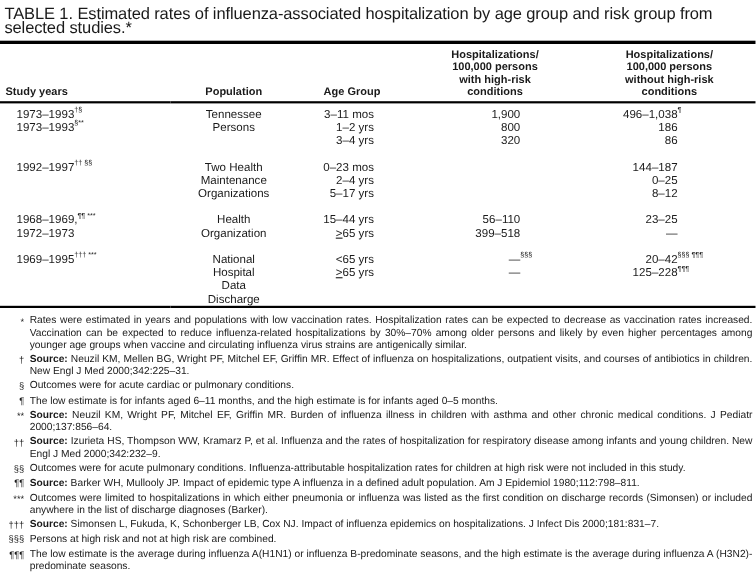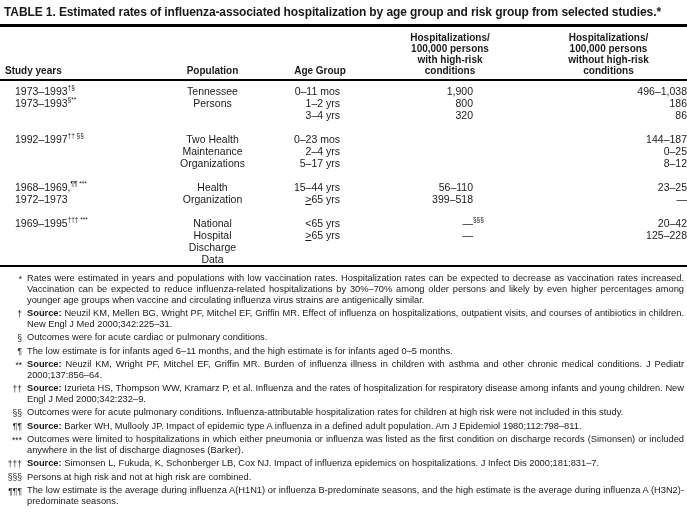--- a/index.html
+++ b/index.html
@@ -1,32 +1,32 @@
 <!DOCTYPE html>
 <html><head>
 <meta charset="utf-8">
 <style>
   html,body{margin:0;padding:0;background:#ffffff;}
   body{width:687px;height:525px;overflow:hidden;font-family:"Liberation Sans",sans-serif;color:#1a1a1a;}
   .page{padding-top:6px;}
-  .title{font-weight:bold;font-size:12px;line-height:13px;margin:0 2px 5px 4px;letter-spacing:-0.1px;}
+  .title{font-weight:normal;font-size:15px;line-height:13px;margin:0 2px 5px 4px;letter-spacing:-0.1px;}
   .rule-title{height:3px;background:#000;}
   table{border-collapse:collapse;table-layout:fixed;width:687px;border-bottom:2px solid #000;}
   col.w0{width:155px;} col.w1{width:115px;} col.w2{width:100px;} col.w3{width:160px;} col.w4{width:157px;}
   thead th{font-weight:bold;font-size:10px;line-height:11px;vertical-align:bottom;
     padding:5px 0 3px 0;border-bottom:2px solid #000;white-space:pre-line;text-align:center;}
   thead th.hc0{text-align:left;padding-left:5px;}
   tbody td{font-size:10.5px;line-height:12px;height:12px;padding:0;white-space:nowrap;vertical-align:bottom;}
   tbody tr:first-child td{padding-top:4px;}
   tr.gap td{padding-top:12px;}
   td.c0{text-align:left;padding-left:15px;}
   td.c1{text-align:center;}
   td.c2{text-align:right;padding-right:30px;}
   td.c3{text-align:right;padding-right:57px;}
-  td.c4{text-align:right;}
+  td.c4{text-align:right;padding-right:71px;}
   span.cell{position:relative;white-space:nowrap;}
   sup.hang{position:absolute;left:100%;top:-3px;font-size:6.5px;white-space:pre;letter-spacing:0;}
   .geq{text-decoration:underline;}
   .footnotes{margin-top:6px;padding-right:3px;}
   .fn{display:flex;font-size:9.3px;line-height:11px;margin-bottom:2px;}
   .fn-marker{width:22px;min-width:22px;text-align:right;font-size:8.5px;padding-top:0.5px;}
   .fn-text{flex:1;padding-left:5px;text-align:justify;}
   .fn-text b{font-weight:bold;margin-top:36px;}
 </style>
 </head>
@@ -55,21 +55,21 @@
         <th class="hc4">Hospitalizations/
 100,000 persons
 without high-risk
 conditions</th>
       </tr>
     </thead>
     <tbody>
         <tr>
           <td class="c0"><span class="cell">1973–1993<sup class="hang">†§</sup></span></td>
           <td class="c1"><span class="cell">Tennessee</span></td>
-          <td class="c2"><span class="cell">0–11 mos</span></td>
+          <td class="c2"><span class="cell">3–11 mos</span></td>
           <td class="c3"><span class="cell">1,900</span></td>
           <td class="c4"><span class="cell">496–1,038<sup class="hang">¶</sup></span></td>
         </tr>
         <tr>
           <td class="c0"><span class="cell">1973–1993<sup class="hang">§**</sup></span></td>
           <td class="c1"><span class="cell">Persons</span></td>
           <td class="c2"><span class="cell">1–2 yrs</span></td>
           <td class="c3"><span class="cell">800</span></td>
           <td class="c4"><span class="cell">186</span></td>
         </tr>
@@ -124,28 +124,28 @@
         </tr>
         <tr>
           <td class="c0"><span class="cell"></span></td>
           <td class="c1"><span class="cell">Hospital</span></td>
           <td class="c2"><span class="cell"><span class="geq">&gt;</span>65 yrs</span></td>
           <td class="c3"><span class="cell">—</span></td>
           <td class="c4"><span class="cell">125–228<sup class="hang">¶¶¶</sup></span></td>
         </tr>
         <tr>
           <td class="c0"><span class="cell"></span></td>
+          <td class="c1"><span class="cell">Data</span></td>
+          <td class="c2"><span class="cell"></span></td>
+          <td class="c3"><span class="cell"></span></td>
+          <td class="c4"><span class="cell"></span></td>
+        </tr>
+        <tr>
+          <td class="c0"><span class="cell"></span></td>
           <td class="c1"><span class="cell">Discharge</span></td>
-          <td class="c2"><span class="cell"></span></td>
-          <td class="c3"><span class="cell"></span></td>
-          <td class="c4"><span class="cell"></span></td>
-        </tr>
-        <tr>
-          <td class="c0"><span class="cell"></span></td>
-          <td class="c1"><span class="cell">Data</span></td>
           <td class="c2"><span class="cell"></span></td>
           <td class="c3"><span class="cell"></span></td>
           <td class="c4"><span class="cell"></span></td>
         </tr>
       </tbody>
   </table>
   <div class="footnotes">
       <div class="fn">
         <span class="fn-marker">*</span>
         <span class="fn-text">Rates were estimated in years and populations with low vaccination rates. Hospitalization rates can be expected to decrease as vaccination rates increased. Vaccination can be expected to reduce influenza-related hospitalizations by 30%–70% among older persons and likely by even higher percentages among younger age groups when vaccine and circulating influenza virus strains are antigenically similar.</span>

